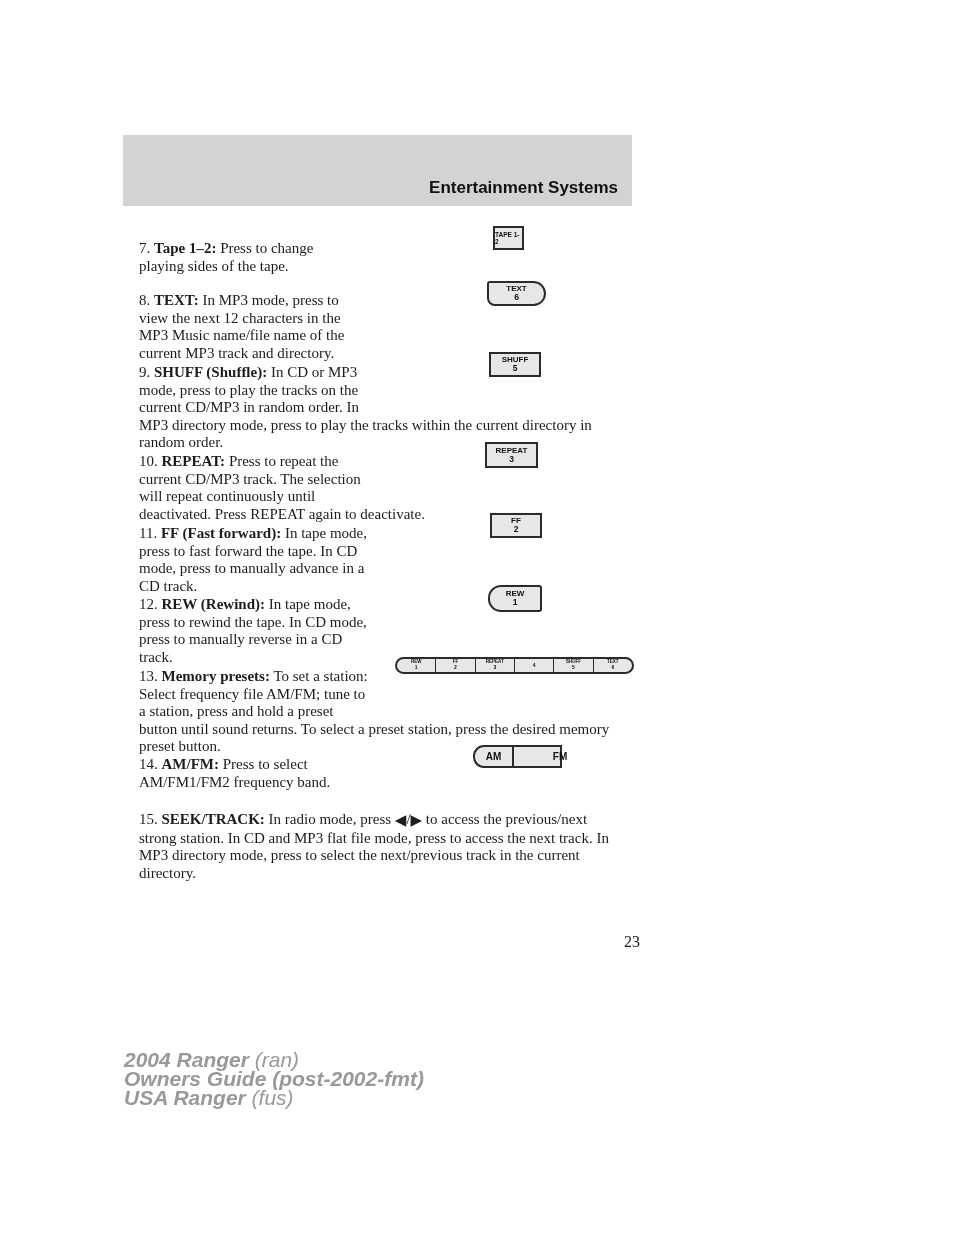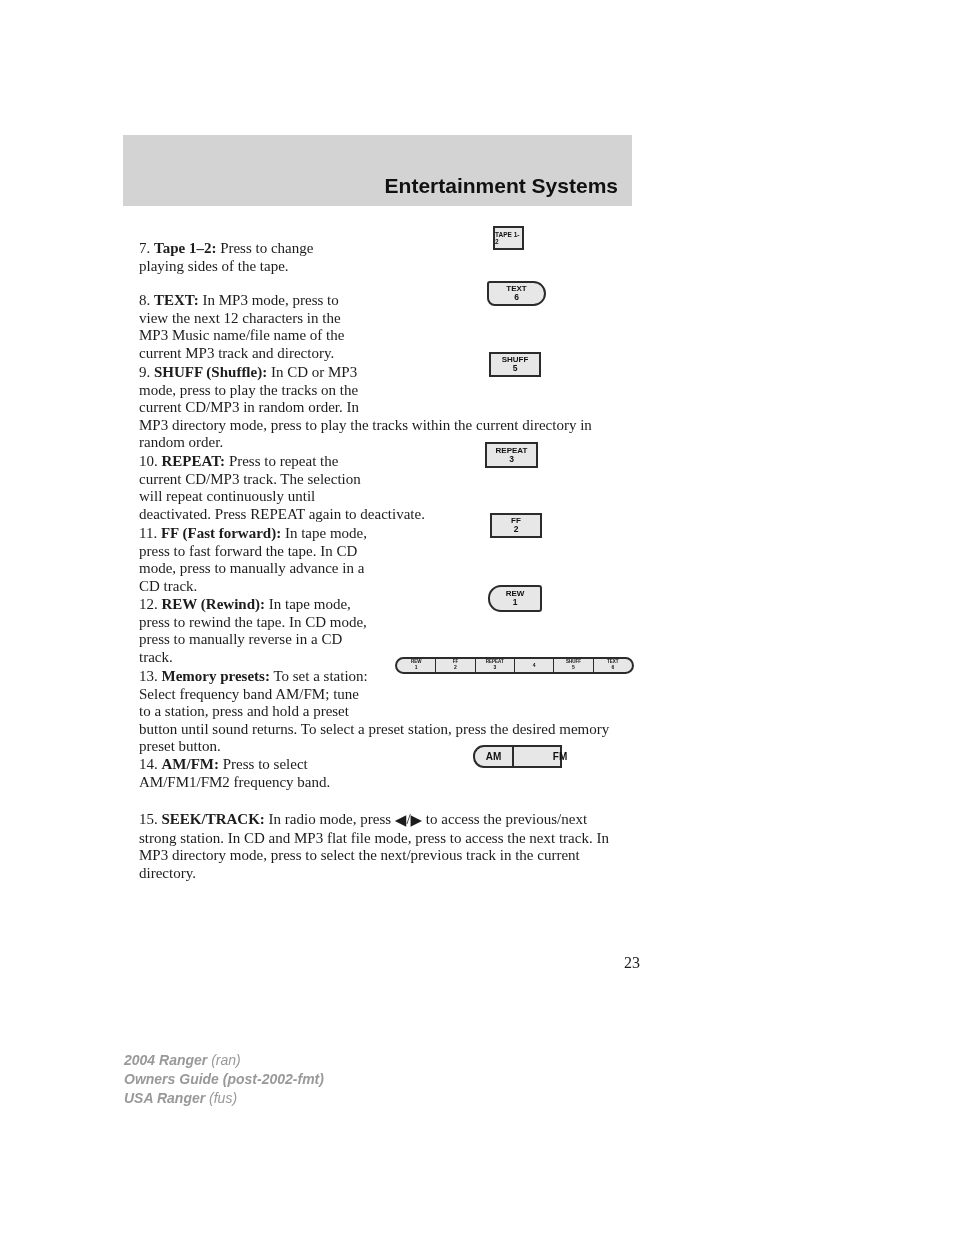--- a/index.html
+++ b/index.html
@@ -1,21 +1,21 @@
 <!DOCTYPE html>
 <html><head>
 <meta charset="utf-8">
 <style>
   html,body{margin:0;padding:0;background:#ffffff;}
   .page{position:relative;width:960px;height:1242px;background:#ffffff;overflow:hidden;
         font-family:"Liberation Serif",serif;color:#1c1c1c;}
   
   .header-bar{position:absolute;left:123px;top:135px;width:509px;height:71px;background:#d3d3d3;}
   .header-title{position:absolute;right:14px;bottom:8px;
-        font-family:"Liberation Sans",sans-serif;font-weight:bold;font-size:21px;color:#111;}
+        font-family:"Liberation Sans",sans-serif;font-weight:bold;font-size:17px;color:#111;}
   
   .item{position:absolute;left:123px;width:512px;}
   .spacer{float:right;}
   .txt{margin:16px;font-size:15px;line-height:17.5px;}
   .txt b{font-weight:bold;}
   
   .fig{position:absolute;background:#e7e7e7;border:2px solid #2b2b2b;box-sizing:border-box;
        display:flex;flex-direction:column;align-items:center;justify-content:center;
        font-family:"Liberation Sans",sans-serif;font-weight:bold;color:#111;line-height:1.15;}
   .fig .t{font-size:8px;}
@@ -31,23 +31,23 @@
   .preset-cell:first-child{border-left:none;}
   .preset-cell .t{font-size:4.5px;}
   .preset-cell .n{font-size:5px;}
   .amfm{position:absolute;display:flex;font-family:"Liberation Sans",sans-serif;font-weight:bold;color:#111;}
   .amfm>div{width:40px;height:23px;background:#e7e7e7;border:2px solid #2b2b2b;box-sizing:border-box;
        display:flex;align-items:center;justify-content:center;font-size:10px;}
   .amfm .am{border-radius:11px 0 0 11px;border-right:1px solid #2b2b2b;}
   .amfm .fm{border-left:1px solid #2b2b2b;padding-left:46px;}
   .seek-icon{font-family:"DejaVu Sans",sans-serif;font-size:15px;vertical-align:-1px;}
   
-  .page-num{position:absolute;left:123px;top:933px;width:517px;text-align:right;font-size:16px;margin-top:21px;}
+  .page-num{position:absolute;left:123px;top:933px;width:517px;text-align:right;font-size:16px;}
   .footer{position:absolute;left:124px;top:1051px;
-       font-family:"Liberation Sans",sans-serif;font-style:italic;font-size:14px;
+       font-family:"Liberation Sans",sans-serif;font-style:italic;font-size:21px;
        line-height:18.8px;color:#999999;}
   .footer b{font-weight:bold;}
   .footer .paren{font-weight:normal;}
   .watermark{position:absolute;right:13px;top:1204px;
        font-family:"Liberation Sans",sans-serif;font-size:27px;color:#8f8f8f;}
 </style>
 </head>
 <body>
 
 <div class="page">
@@ -157,21 +157,21 @@
         <span class="n">5</span>
       </div>
       <div class="preset-cell">
         <span class="t">TEXT</span>
         <span class="n">6</span>
       </div>
     </div>
     <p class="txt">
       <span>13.</span>
       <b>Memory presets:</b>
-      <span>To set a station: Select frequency band AM/FM; tune to a station, press and hold a preset button until sound returns. To select a preset station, press the desired memory preset button.</span>
+      <span>To set a station: Select frequency file AM/FM; tune to a station, press and hold a preset button until sound returns. To select a preset station, press the desired memory preset button.</span>
     </p>
   </section>
 
   <section class="item" style="top:740px">
     <div class="spacer" style="width:279px;height:40px"></div>
     <div class="amfm" style="left:350px;top:5px">
       <div class="am">
         <span>AM</span>
       </div>
       <div class="fm">

